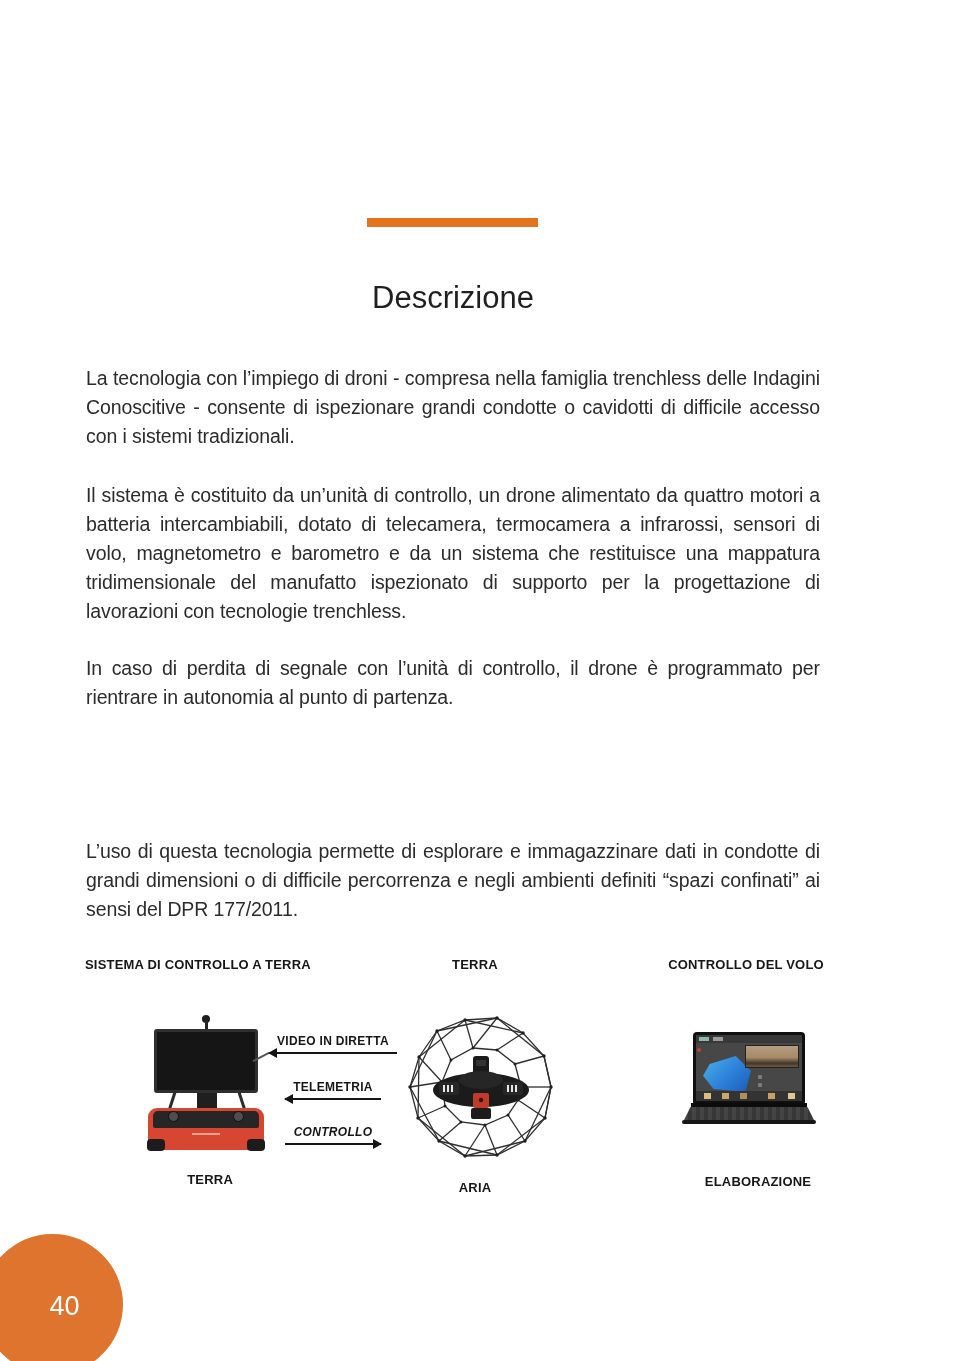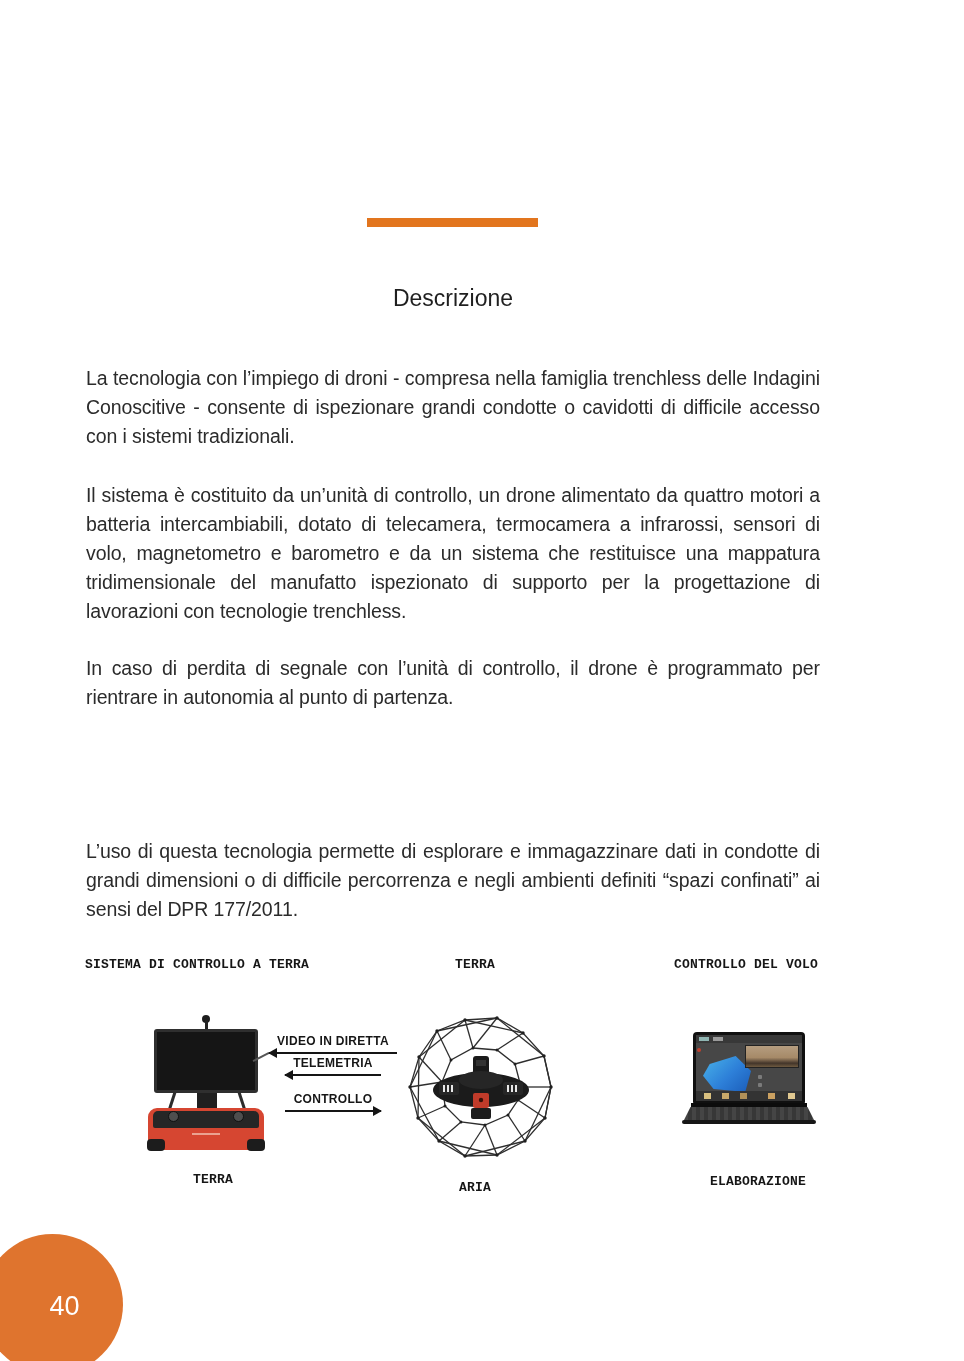--- a/index.html
+++ b/index.html
@@ -16,38 +16,38 @@
     position:absolute;top:164px;left:86px;width:734px;
     text-align:center;font-size:32px;line-height:40px;
     font-weight:400;color:#1d1d1d;letter-spacing:.2px;
   }
   .title-underline{
     position:absolute;top:218px;left:367px;width:171px;height:9px;
     background:#E2751E;
   }
   .section-heading{
     position:absolute;left:86px;width:734px;text-align:center;
-    font-size:23px;line-height:30px;font-weight:400;color:#1f1f1f;
+    font-size:31px;line-height:30px;font-weight:400;color:#1f1f1f;
   }
   #heading-descrizione{top:283px;}
   #heading-campi{top:751px;}
   .body-par{
     position:absolute;left:86px;width:734px;
     font-size:19.5px;line-height:29px;letter-spacing:-.1px;
     text-align:justify;color:#2b2b2b;
   }
   #par-1{top:344px;}
   #par-2{top:461px;}
   #par-3{top:634px;}
   #par-4{top:817px;}
 
   
   .diag-label{
     position:absolute;font-size:13px;font-weight:bold;color:#161616;
-    letter-spacing:.2px;white-space:nowrap;font-family:Liberation Mono, monospace;
+    letter-spacing:.2px;white-space:nowrap;
   }
   #col1-header{left:85px;top:957px;}
   #col2-header{left:430px;top:957px;width:90px;text-align:center;}
   #col3-header{left:668px;top:957px;width:156px;text-align:center;}
   #col1-footer{left:158px;top:1172px;width:75px;text-align:right;}
   #col2-footer{left:445px;top:1170px;width:60px;text-align:center;margin-top:10px;}
   #col3-footer{left:698px;top:1174px;width:120px;text-align:center;}
 
   
   .arrow-group{position:absolute;display:flex;flex-direction:column;align-items:center;}
@@ -56,22 +56,22 @@
   .arrow-item{display:flex;flex-direction:column;}
   .arrow-item .arrow-label{
     font-size:12px;font-weight:bold;color:#161616;text-align:center;
     line-height:14px;letter-spacing:.3px;
   }
   .arrow-shaft{position:relative;height:2px;background:#151515;margin-top:4px;}
   .arrow-head{position:absolute;top:-4px;width:0;height:0;border-top:5px solid transparent;border-bottom:5px solid transparent;}
   .arrow-head.left{left:-1px;border-right:9px solid #151515;}
   .arrow-head.right{right:-1px;border-left:9px solid #151515;}
   #arrow-video{width:128px;}
-  #arrow-telemetria{width:96px;margin-top:2px;}
-  #arrow-controllo{width:96px;margin-top:16px;}
+  #arrow-telemetria{width:96px;margin-top:26px;}
+  #arrow-controllo{width:96px;margin-top:25px;font-style:italic;}
   #arrow-filmato{width:118px;}
   #arrow-reg-telemetria{width:118px;margin-top:6px;}
 
   
   .gcs{position:absolute;left:148px;top:1016px;width:118px;height:134px;}
   .gcs .mast{position:absolute;left:57px;top:4px;width:3px;height:10px;background:#232323;}
   .gcs .mast-tip{position:absolute;left:54px;top:-1px;width:8px;height:8px;border-radius:50%;background:#1d1d1d;}
   .gcs .tablet{
     position:absolute;left:6px;top:13px;width:104px;height:64px;
     background:#151515;border:3px solid #2f2f2f;border-radius:3px;box-sizing:border-box;

